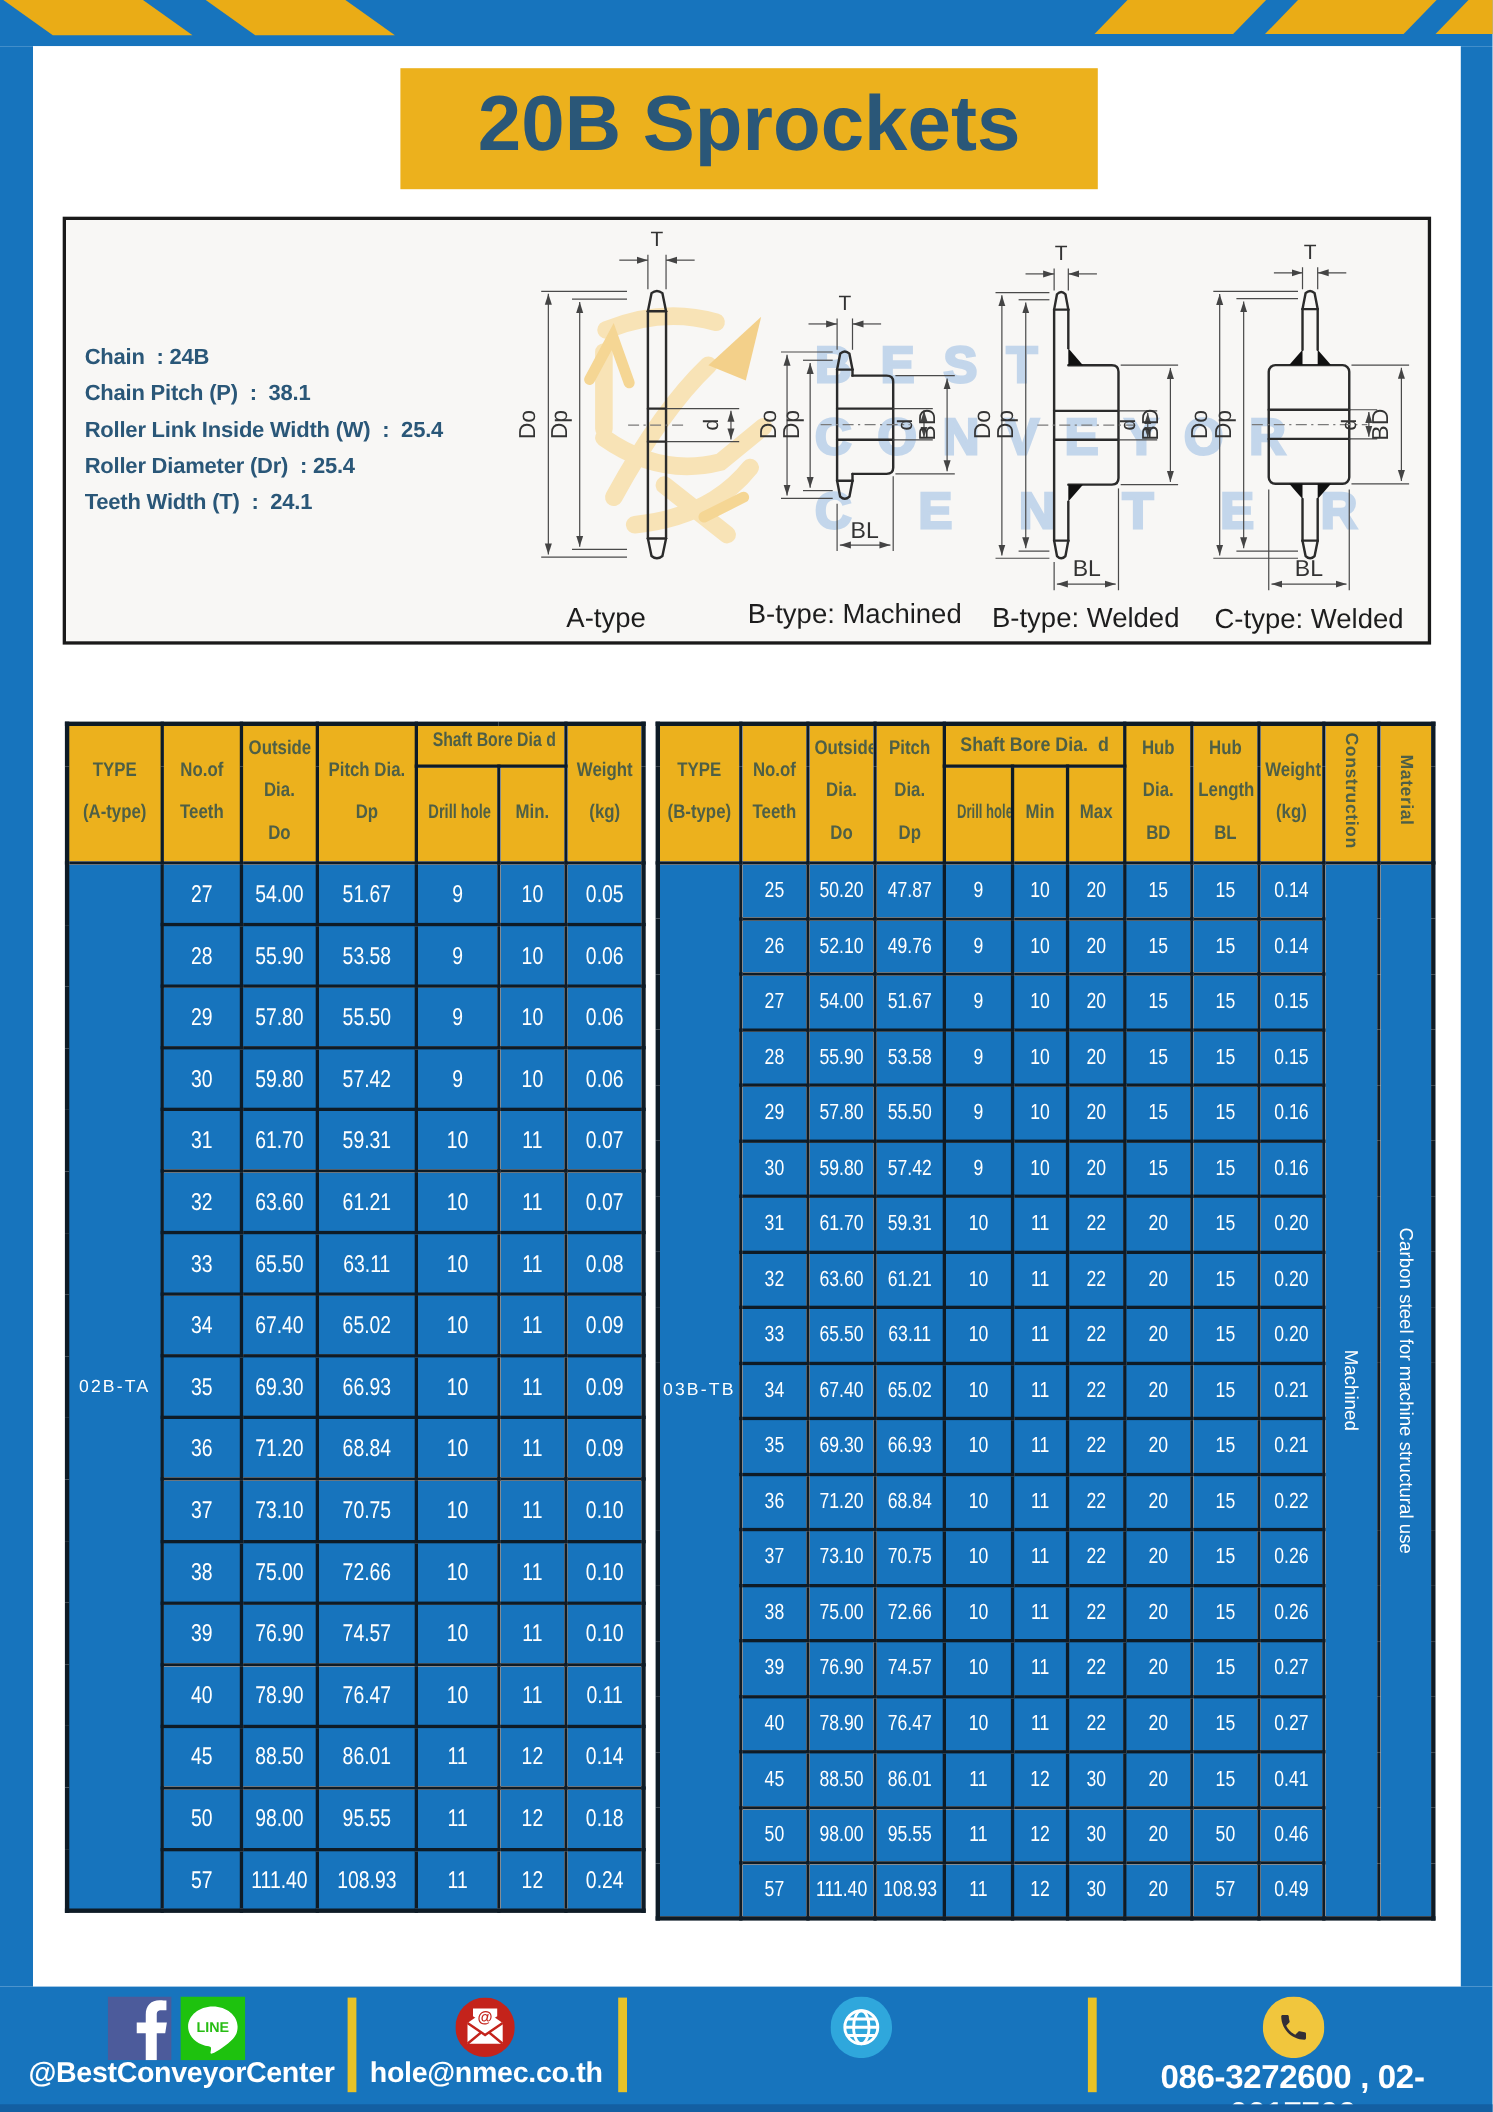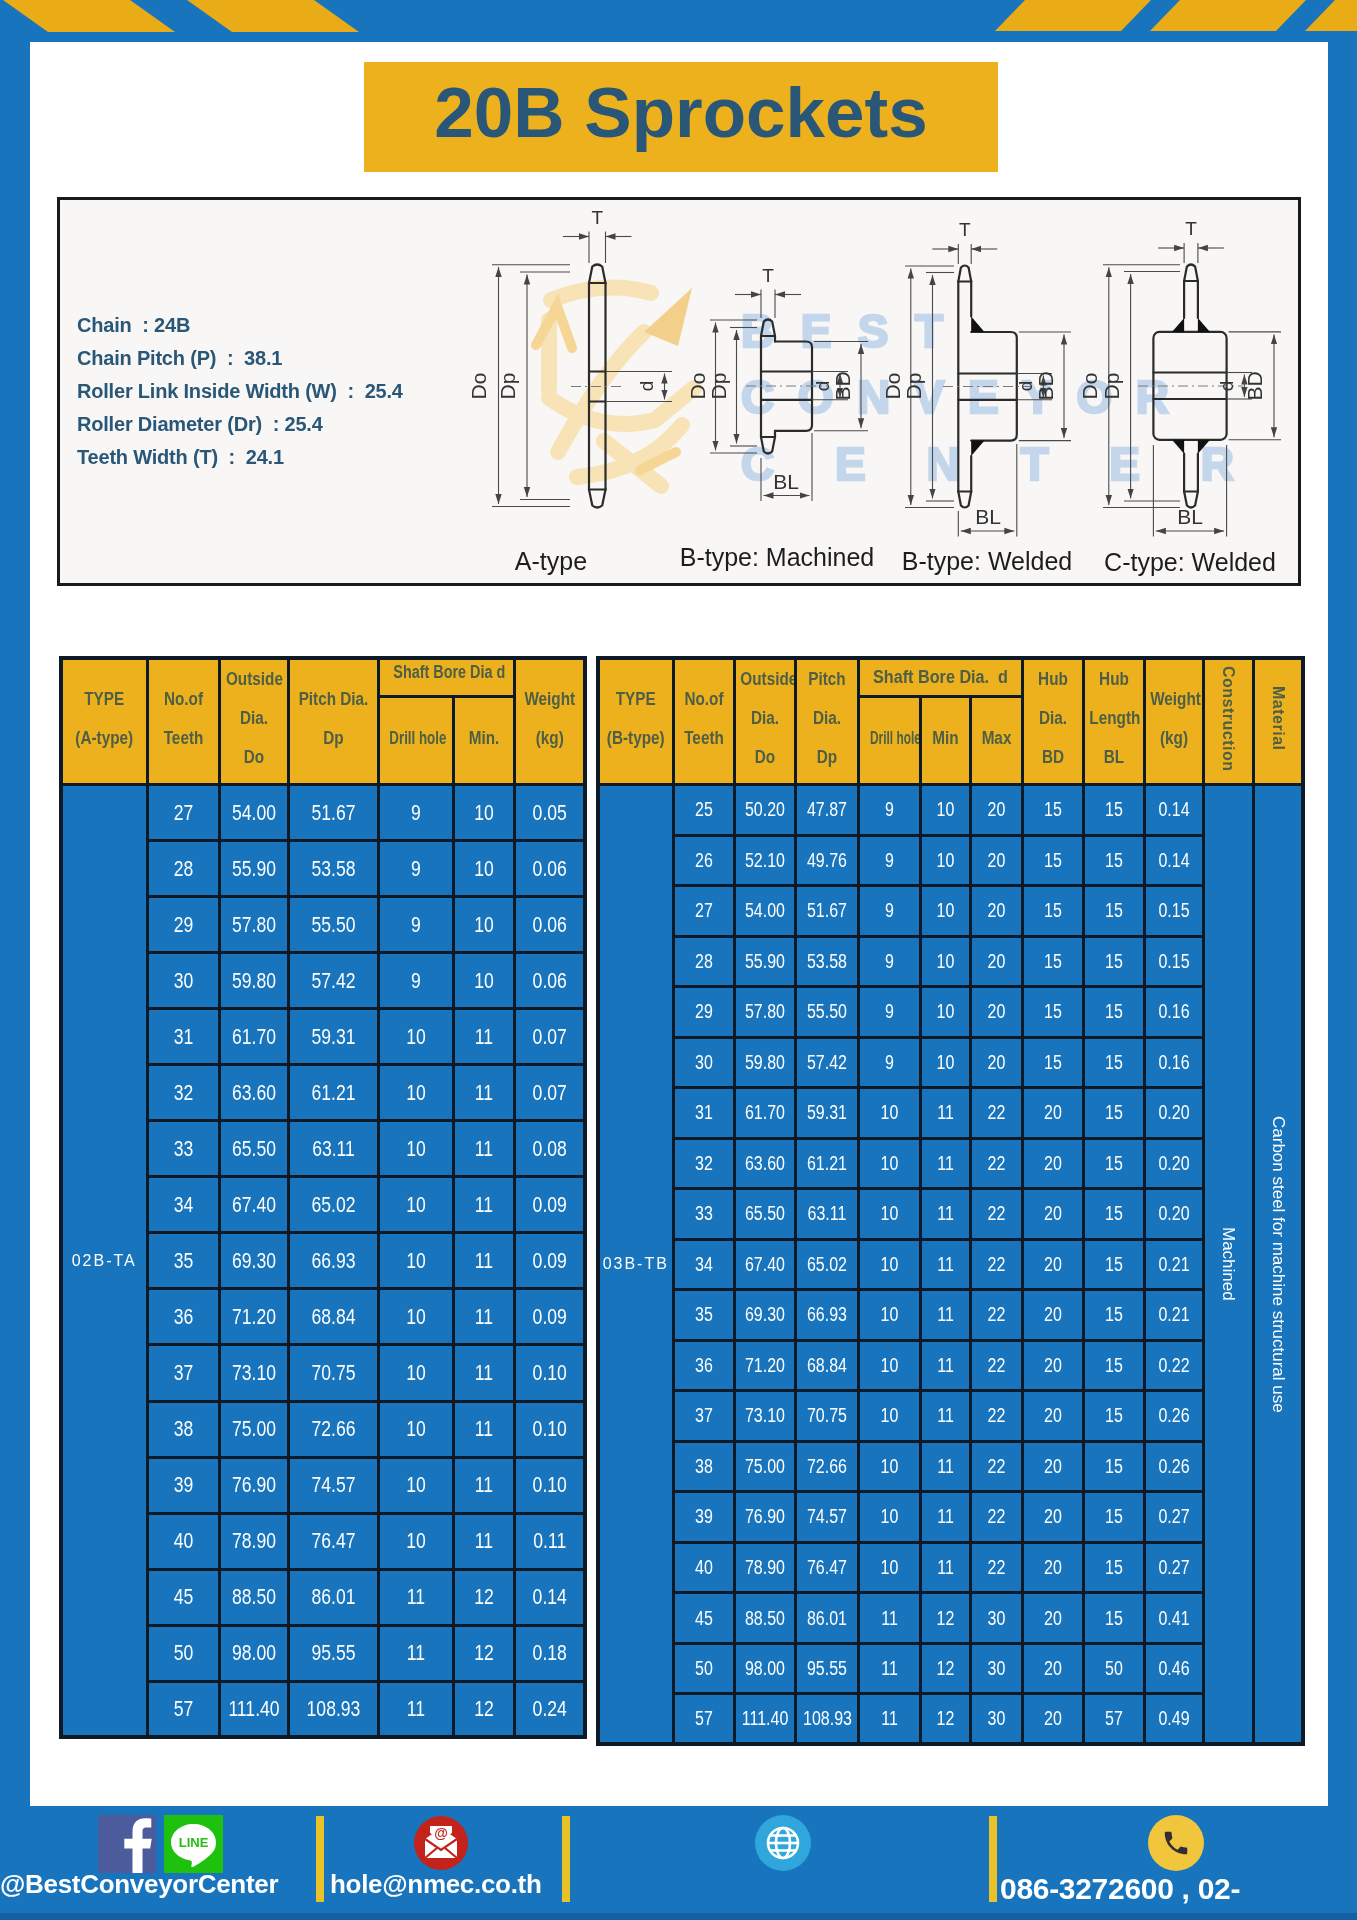--- a/index.html
+++ b/index.html
@@ -13,21 +13,21 @@
 .bc {background:#1774BD;color:#fff;font-size:22px}
 .bc div {transform:scaleX(0.8);white-space:nowrap}
 .tblr .bc {font-size:20px}
 .br {height:56.05px}
 .br2 {height:50.52px}
 .h1 {height:36px}
 .h2 {height:81px}
 .typecell {background:#1774BD;color:#fff;font-size:16px;letter-spacing:2px}
 .vt {writing-mode:vertical-rl;margin:0 auto;letter-spacing:0.5px;font-size:16px}
 .vtw {writing-mode:vertical-rl;margin:0 auto;color:#fff;font-size:17px;letter-spacing:0;white-space:nowrap}
-.ftxt {position:absolute;color:#fff;font-weight:bold;font-size:26px;text-align:left;letter-spacing:-0.3px}
+.ftxt {position:absolute;color:#fff;font-weight:bold;font-size:26px;text-align:center;letter-spacing:-0.3px}
 .fdiv {position:absolute;top:10px;width:8px;height:86px;background:#E8C227}
 </style>
 </head>
 <body>
 
 <svg width="1357" height="42" viewBox="0 0 1357 42" style="position:absolute;left:0;top:0">
 <rect width="1357" height="42" fill="#1774BD"></rect>
 <polygon points="3,0 130,0 175,32 48,32" fill="#EAAC16"></polygon>
 <polygon points="187,0 314,0 359,32 232,32" fill="#EAAC16"></polygon>
 <polygon points="1025,0 1151,0 1121,31 995,31" fill="#EAAC16"></polygon>

